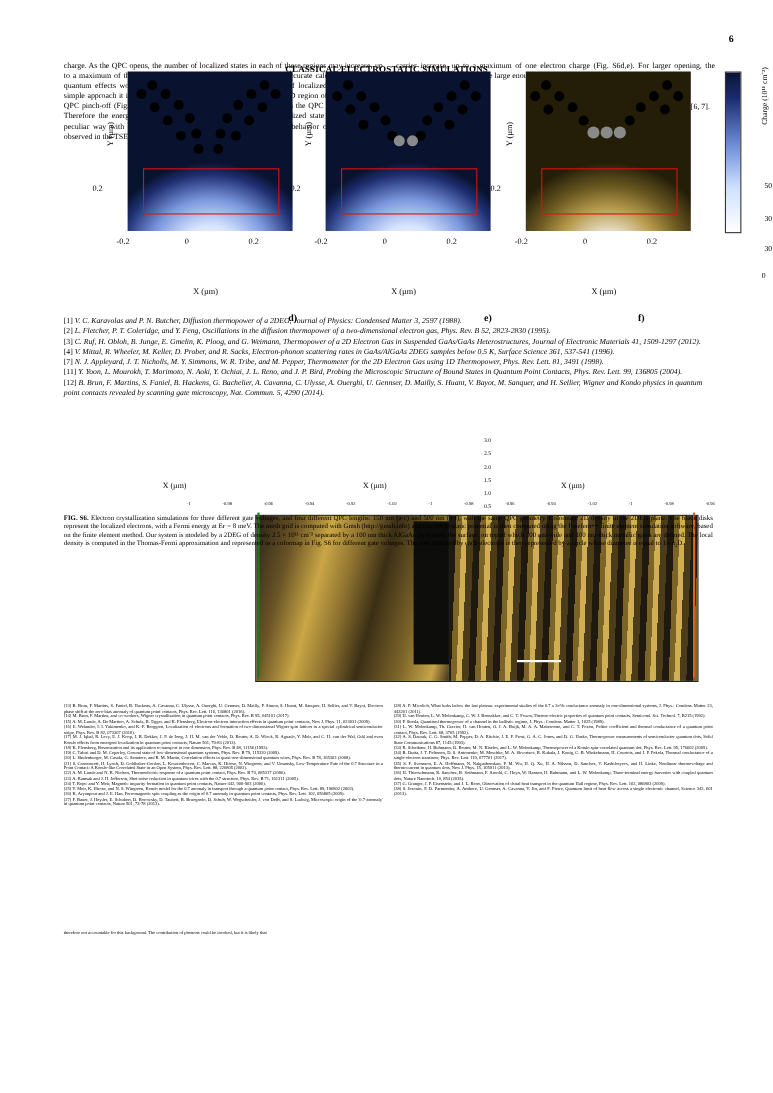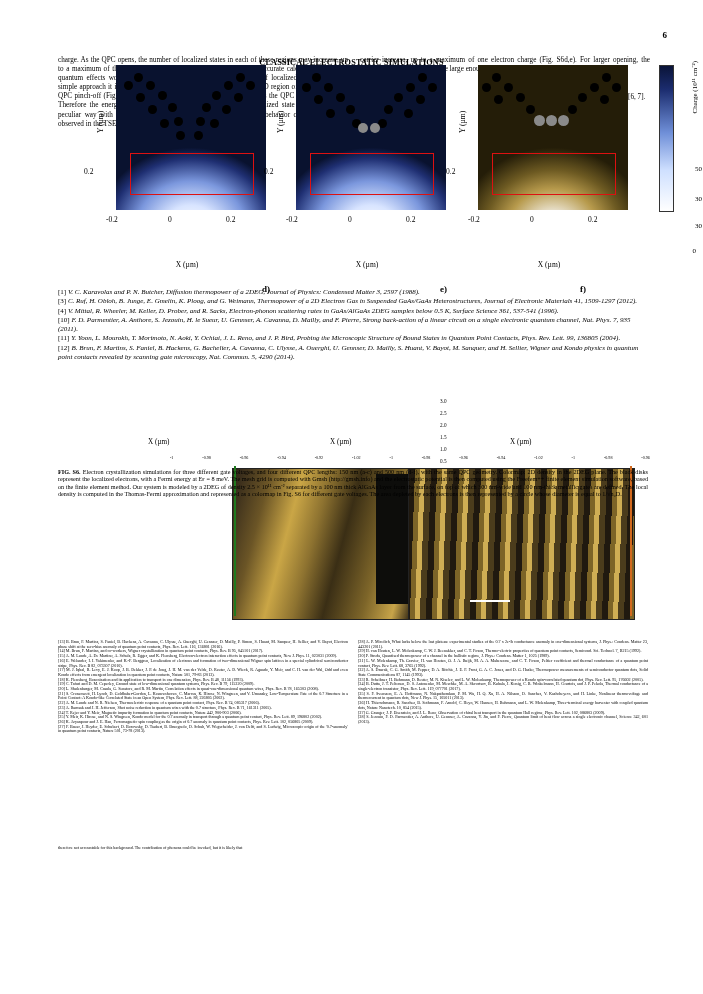--- a/index.html
+++ b/index.html
@@ -247,23 +247,24 @@
 
   <div class="device"></div>
   <div class="devblock"></div>
   <div class="device2"></div>
   <div class="greenline" style="left:234px;top:466px;width:2px;height:150px;"></div>
   <div class="orangeline" style="left:630px;top:466px;width:2px;height:150px;"></div>
   <div class="scalebar" style="left:470px;top:600px;width:40px;"></div>
 
   <div class="refs">
     <div class="refline"><span>[1]</span> <span class="it">V. C. Karavolas and P. N. Butcher, Diffusion thermopower of a 2DEG, Journal of Physics: Condensed Matter 3, 2597 (1988).</span></div>
+    <div class="refline"><span>[2]</span> <span class="it">L. Fletcher, P. T. Coleridge, and Y. Feng, Oscillations in the diffusion thermopower of a two-dimensional electron gas, Phys. Rev. B 52, 2823-2830 (1995).</span></div>
     <div class="refline"><span>[3]</span> <span class="it">C. Ruf, H. Obloh, B. Junge, E. Gmelin, K. Ploog, and G. Weimann, Thermopower of a 2D Electron Gas in Suspended GaAs/GaAs Heterostructures, Journal of Electronic Materials 41, 1509-1297 (2012).</span></div>
     <div class="refline"><span>[4]</span> <span class="it">V. Mittal, R. Wheeler, M. Keller, D. Prober, and R. Sacks, Electron-phonon scattering rates in GaAs/AlGaAs 2DEG samples below 0.5 K, Surface Science 361, 537-541 (1996).</span></div>
-    <div class="refline"><span>[10]</span> <span class="it">F. D. Parmentier, A. Anthore, S. Jezouin, H. le Sueur, U. Gennser, A. Cavanna, D. Mailly, and F. Pierre, Strong back-action of a linear circuit on a single electronic quantum channel, Nat. Phys. 7, 935 (2011).</span></div>
+    <div class="refline"><span>[7]</span> <span class="it">N. J. Appleyard, J. T. Nicholls, M. Y. Simmons, W. R. Tribe, and M. Pepper, Thermometer for the 2D Electron Gas using 1D Thermopower, Phys. Rev. Lett. 81, 3491 (1998).</span></div>
     <div class="refline"><span>[11]</span> <span class="it">Y. Yoon, L. Mourokh, T. Morimoto, N. Aoki, Y. Ochiai, J. L. Reno, and J. P. Bird, Probing the Microscopic Structure of Bound States in Quantum Point Contacts, Phys. Rev. Lett. 99, 136805 (2004).</span></div>
     <div class="refline"><span>[12]</span> <span class="it">B. Brun, F. Martins, S. Faniel, B. Hackens, G. Bachelier, A. Cavanna, C. Ulysse, A. Ouerghi, U. Gennser, D. Mailly, S. Huant, V. Bayot, M. Sanquer, and H. Sellier, Wigner and Kondo physics in quantum point contacts revealed by scanning gate microscopy, Nat. Commun. 5, 4290 (2014).</span></div>
   </div>
 
   <div class="tiny" style="position:absolute;left:58px;top:468px;width:590px;text-align:justify;">
     <span style="font-weight:bold;">FIG. S6.</span>
     <span>Electron crystallization simulations for three different gate voltages, and four different QPC lengths: 150 nm (a-c) and 500 nm (d-f), with the same QPC geometry. Colormap: 2D density in the 2DEG plane. The black disks represent the localized electrons, with a Fermi energy at Eғ = 8 meV. The mesh grid is computed with Gmsh (http://gmsh.info) and the electrostatic potential is then computed using the Freefem++ finite element simulation software, based on the finite element method. Our system is modeled by a 2DEG of density 2.5 × 10¹¹ cm⁻² separated by a 100 nm thick AlGaAs layer from the surface, on top of which 300 nm-wide and 100 nm-thick metallic gates are defined. The local density is computed in the Thomas-Fermi approximation and represented as a colormap in Fig. S6 for different gate voltages. The area depleted by each electrons is then represented by a circle whose diameter is equal to 1/√n₂D.</span>
   </div>
 
   <div class="nano" style="position:absolute;left:58px;top:640px;width:590px;text-align:justify;column-count:2;column-gap:10px;">

